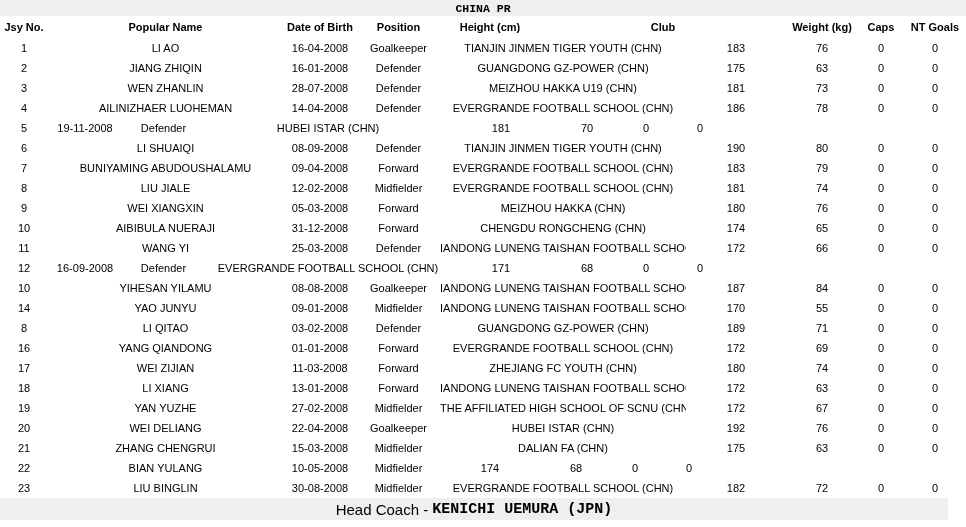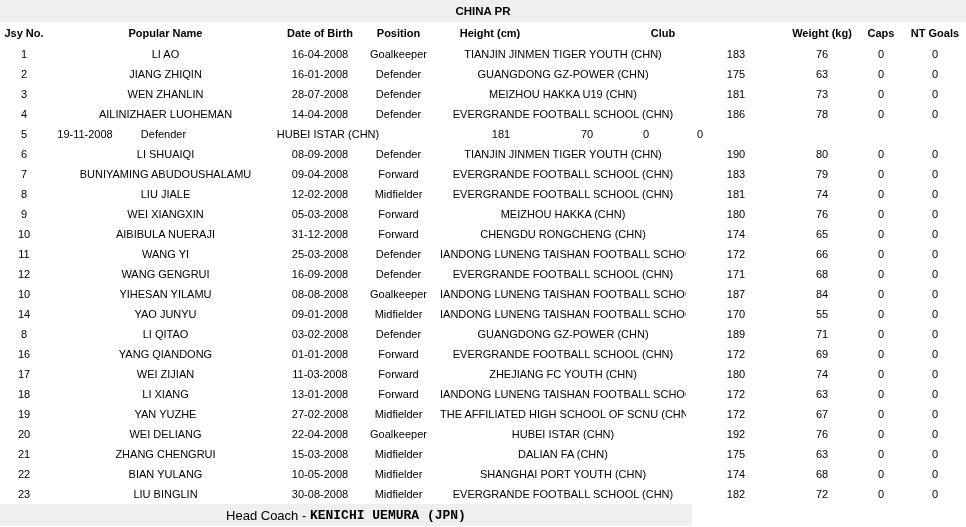--- a/index.html
+++ b/index.html
@@ -1,27 +1,27 @@
 <!DOCTYPE html>
 <html><head>
 <meta charset="utf-8">
 <style>
   html,body{margin:0;padding:0;background:#fff;}
   body{font-family:"Liberation Sans",sans-serif;color:#000;}
   .sheet{position:relative;width:966px;height:527px;background:#fff;overflow:hidden;}
-  .title-band{height:22px;background:#efefef;display:flex;align-items:center;justify-content:center;
-    font-weight:bold;font-size:11.5px;}
+  .title-band{height:16px;background:#efefef;display:flex;align-items:center;justify-content:center;
+    font-weight:bold;font-size:11.5px;font-family:Liberation Mono, monospace;}
   .header-row{height:22px;display:flex;align-items:center;font-weight:bold;font-size:11px;background:#fff;}
   .row{height:20px;display:flex;align-items:center;font-size:11px;background:#fff;}
   .cell{flex:0 0 auto;text-align:center;white-space:nowrap;overflow:hidden;line-height:20px;}
   .hcell{overflow:visible;line-height:22px;}
   .c0{width:48px}.c1{width:235px}.c2{width:74px}.c3{width:83px}.c4{width:246px}
   .c5{width:100px}.c6{width:72px}.c7{width:46px}.c8{width:62px}
-  .footer-band{height:22px;width:692px;background:#efefef;display:flex;align-items:center;justify-content:center;
-    font-size:13px;}
+  .footer-band{height:22px;width:948px;background:#efefef;display:flex;align-items:center;justify-content:center;
+    font-size:15px;}
   .footer-band .prefix{white-space:pre;}
   .footer-band .coach{font-weight:bold;white-space:pre;font-family:Liberation Mono, monospace;}
 </style>
 </head>
 <body>
 
 <div class="sheet">
 
   <div class="title-band">
     <span>CHINA PR</span>
@@ -155,21 +155,20 @@
         <div class="cell c2">25-03-2008</div>
         <div class="cell c3">Defender</div>
         <div class="cell c4">IANDONG LUNENG TAISHAN FOOTBALL SCHOOL (CH</div>
         <div class="cell c5">172</div>
         <div class="cell c6">66</div>
         <div class="cell c7">0</div>
         <div class="cell c8">0</div>
       </div>
       <div class="row">
         <div class="cell c0">12</div>
-        <div class="cell c1">WANG GENGRUI</div>
         <div class="cell c2">16-09-2008</div>
         <div class="cell c3">Defender</div>
         <div class="cell c4">EVERGRANDE FOOTBALL SCHOOL (CHN)</div>
         <div class="cell c5">171</div>
         <div class="cell c6">68</div>
         <div class="cell c7">0</div>
         <div class="cell c8">0</div>
       </div>
       <div class="row">
         <div class="cell c0">10</div>
@@ -268,21 +267,20 @@
         <div class="cell c5">175</div>
         <div class="cell c6">63</div>
         <div class="cell c7">0</div>
         <div class="cell c8">0</div>
       </div>
       <div class="row">
         <div class="cell c0">22</div>
         <div class="cell c1">BIAN YULANG</div>
         <div class="cell c2">10-05-2008</div>
         <div class="cell c3">Midfielder</div>
-        <div class="cell c4">SHANGHAI PORT YOUTH (CHN)</div>
         <div class="cell c5">174</div>
         <div class="cell c6">68</div>
         <div class="cell c7">0</div>
         <div class="cell c8">0</div>
       </div>
       <div class="row">
         <div class="cell c0">23</div>
         <div class="cell c1">LIU BINGLIN</div>
         <div class="cell c2">30-08-2008</div>
         <div class="cell c3">Midfielder</div>

